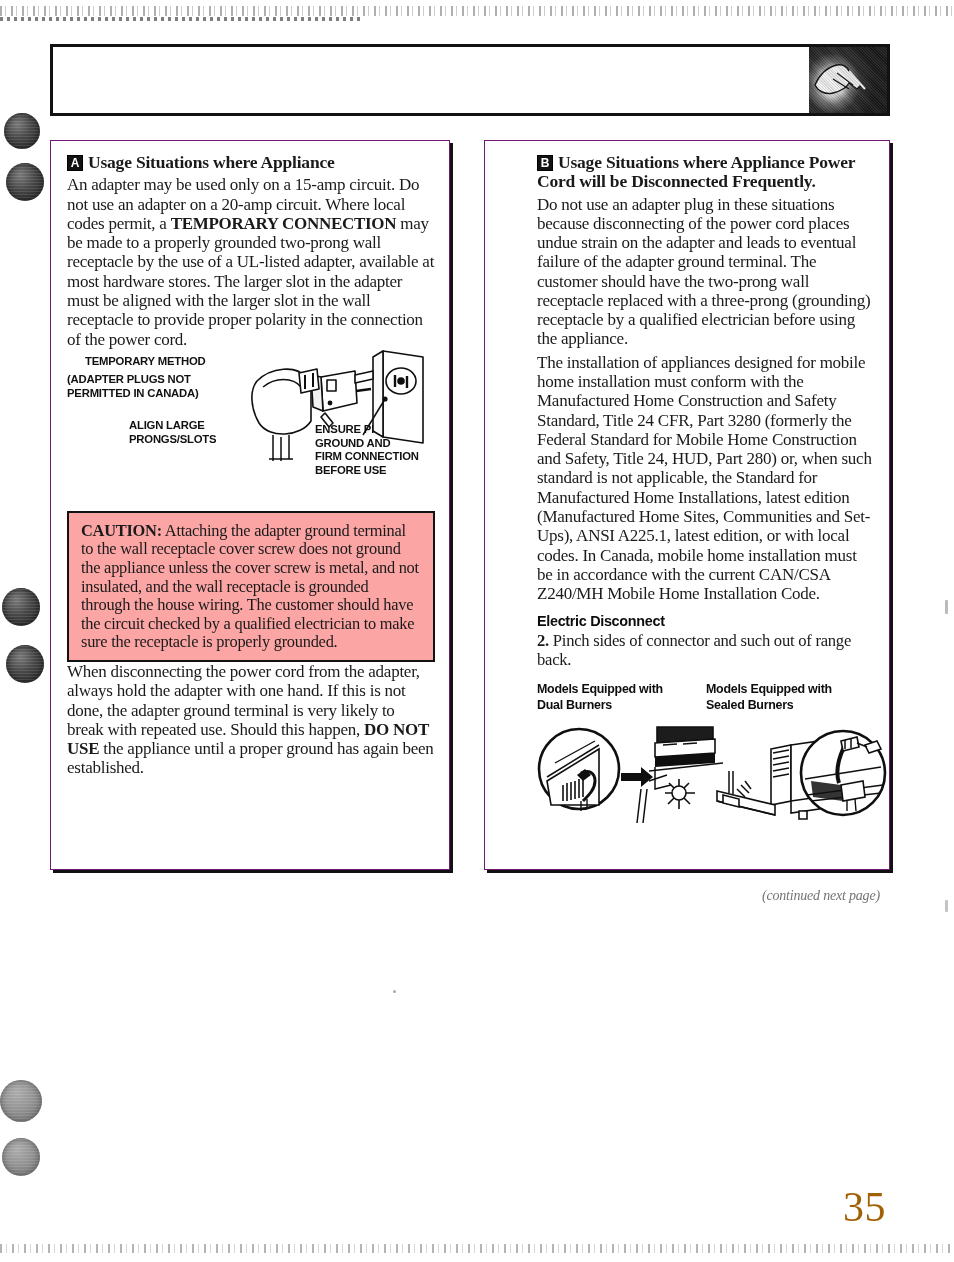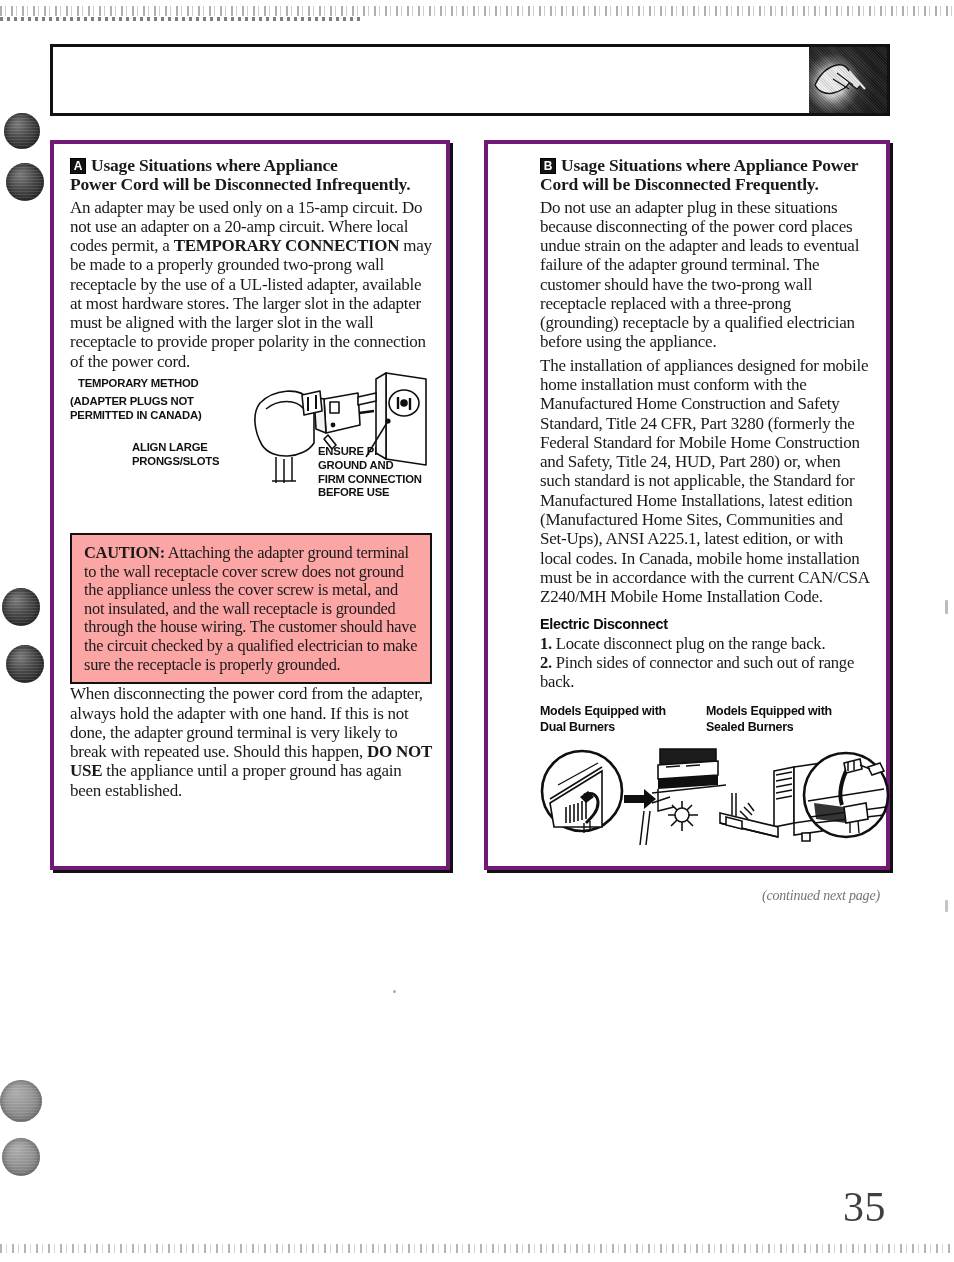--- a/index.html
+++ b/index.html
@@ -108,21 +108,21 @@
     position: absolute;
     left: 4px; top: 8px;
     width: 56px; height: 50px;
   }
 
   
   .panel {
     position: absolute;
     background: #fff;
     box-sizing: border-box;
-    border: 4px solid #701a75;
+    border: 1px solid #701a75;
     box-shadow: 3px 3px 0 0 #111;
   }
   .panel-left  { left: 50px;  top: 140px; width: 400px; height: 730px; }
   .panel-right { left: 484px; top: 140px; width: 406px; height: 730px; padding-left: 36px; }
   .panel-inner { padding: 12px 14px 10px 16px; }
 
   
   .hdg {
     font-family: "Liberation Serif", serif;
     font-weight: bold;
@@ -165,21 +165,21 @@
   .label-sans {
     font-family: "Liberation Sans", sans-serif;
     font-weight: bold;
     font-size: 11.3px;
     line-height: 1.22;
     letter-spacing: -0.2px;
     color: #111;
     position: absolute;
     white-space: pre-line;
   }
-  .lbl-method { left: 8px; top: 0; }
+  .lbl-method { left: 18px; top: 0; }
   .lbl-canada { left: 0; top: 18px; font-weight: bold; }
   .lbl-align  { left: 62px; top: 64px; text-align: left; width: 120px; }
   .lbl-ensure { left: 248px; top: 68px; }
   .diagram-art { position: absolute; left: 168px; top: -8px; }
 
   
   .caution-box {
     border: 2px solid #111;
     padding: 9px 12px 8px 12px;
     margin-top: 8px;
@@ -245,21 +245,21 @@
     font-style: italic;
     font-size: 14px;
     letter-spacing: -0.2px;
     color: #737373;
   }
   .page-num {
     position: absolute;
     left: 843px; top: 1183px;
     font-family: "Liberation Serif", serif;
     font-size: 42px;
-    color: #404040;
+    color: #a16207;
     letter-spacing: 0.5px;
   }
   .stray-dot {
     position: absolute;
     background: #555;
     border-radius: 50%;
   }
 </style>
 </head>
 <body>
@@ -284,21 +284,20 @@
       <path d="M36,16 L52,34" stroke="#f4f4f4" stroke-width="2.2" fill="none"></path>
     </svg>
   </div>
 </div>
 
 <div class="panel panel-left">
   <div class="panel-inner">
 
     <div class="hdg">
       <span class="badge">A</span><span>Usage Situations where Appliance</span><br>
-      <span>Power Cord will be Disconnected Infrequently.</span>
     </div>
 
     <p class="body"><span>An adapter may be used only on a 15-amp circuit. Do not use an adapter on a 20-amp circuit. Where local codes permit, a </span><span class="tempconn">TEMPORARY CONNECTION</span><span> may be made to a properly grounded two-prong wall receptacle by the use of a UL-listed adapter, available at most hardware stores. The larger slot in the adapter must be aligned with the larger slot in the wall receptacle to provide proper polarity in the connection of the power cord.</span></p>
 
     <div class="diagram-wrap">
       <div class="label-sans lbl-method">TEMPORARY METHOD</div>
       <div class="label-sans lbl-canada">(ADAPTER PLUGS NOT
 PERMITTED IN CANADA)</div>
       <div class="label-sans lbl-align">ALIGN LARGE
 PRONGS/SLOTS</div>
@@ -357,21 +356,20 @@
     <div class="hdg">
       <span class="badge">B</span><span>Usage Situations where Appliance Power</span><br>
       <span>Cord will be Disconnected Frequently.</span>
     </div>
 
     <p class="body">Do not use an adapter plug in these situations because disconnecting of the power cord places undue strain on the adapter and leads to eventual failure of the adapter ground terminal. The customer should have the two-prong wall receptacle replaced with a three-prong (grounding) receptacle by a qualified electrician before using the appliance.</p>
     <p class="body">The installation of appliances designed for mobile home installation must conform with the Manufactured Home Construction and Safety Standard, Title 24 CFR, Part 3280 (formerly the Federal Standard for Mobile Home Construction and Safety, Title 24, HUD, Part 280) or, when such standard is not applicable, the Standard for Manufactured Home Installations, latest edition (Manufactured Home Sites, Communities and Set-Ups), ANSI A225.1, latest edition, or with local codes. In Canada, mobile home installation must be in accordance with the current CAN/CSA Z240/MH Mobile Home Installation Code.</p>
 
     <div class="sub-hdg">Electric Disconnect</div>
 
-    <p class="step"><span class="num">1.</span><span> Locate disconnect plug on the range back.</span></p>
     <p class="step"><span class="num">2.</span><span> Pinch sides of connector and such out of range back.</span></p>
 
     <div class="model-cols">
       <div class="model-col">
         <div class="model-title">Models Equipped with
 Dual Burners</div>
       </div>
       <div class="model-col">
         <div class="model-title">Models Equipped with
 Sealed Burners</div>

